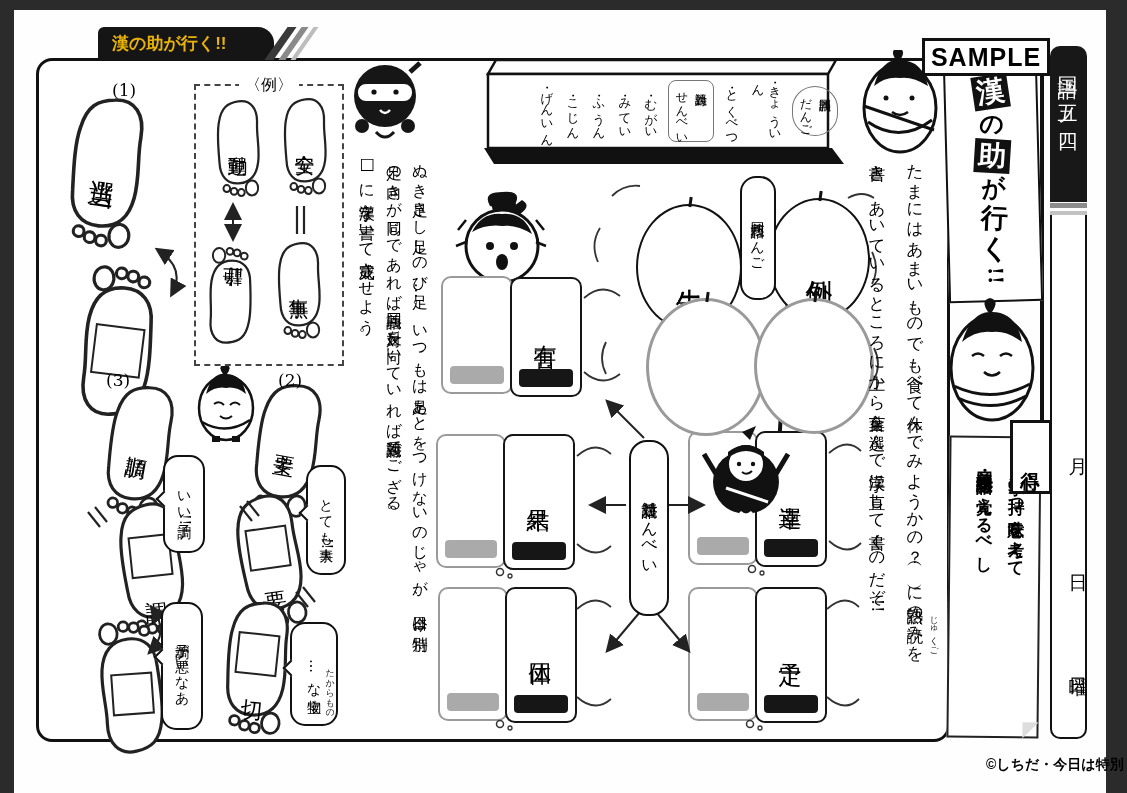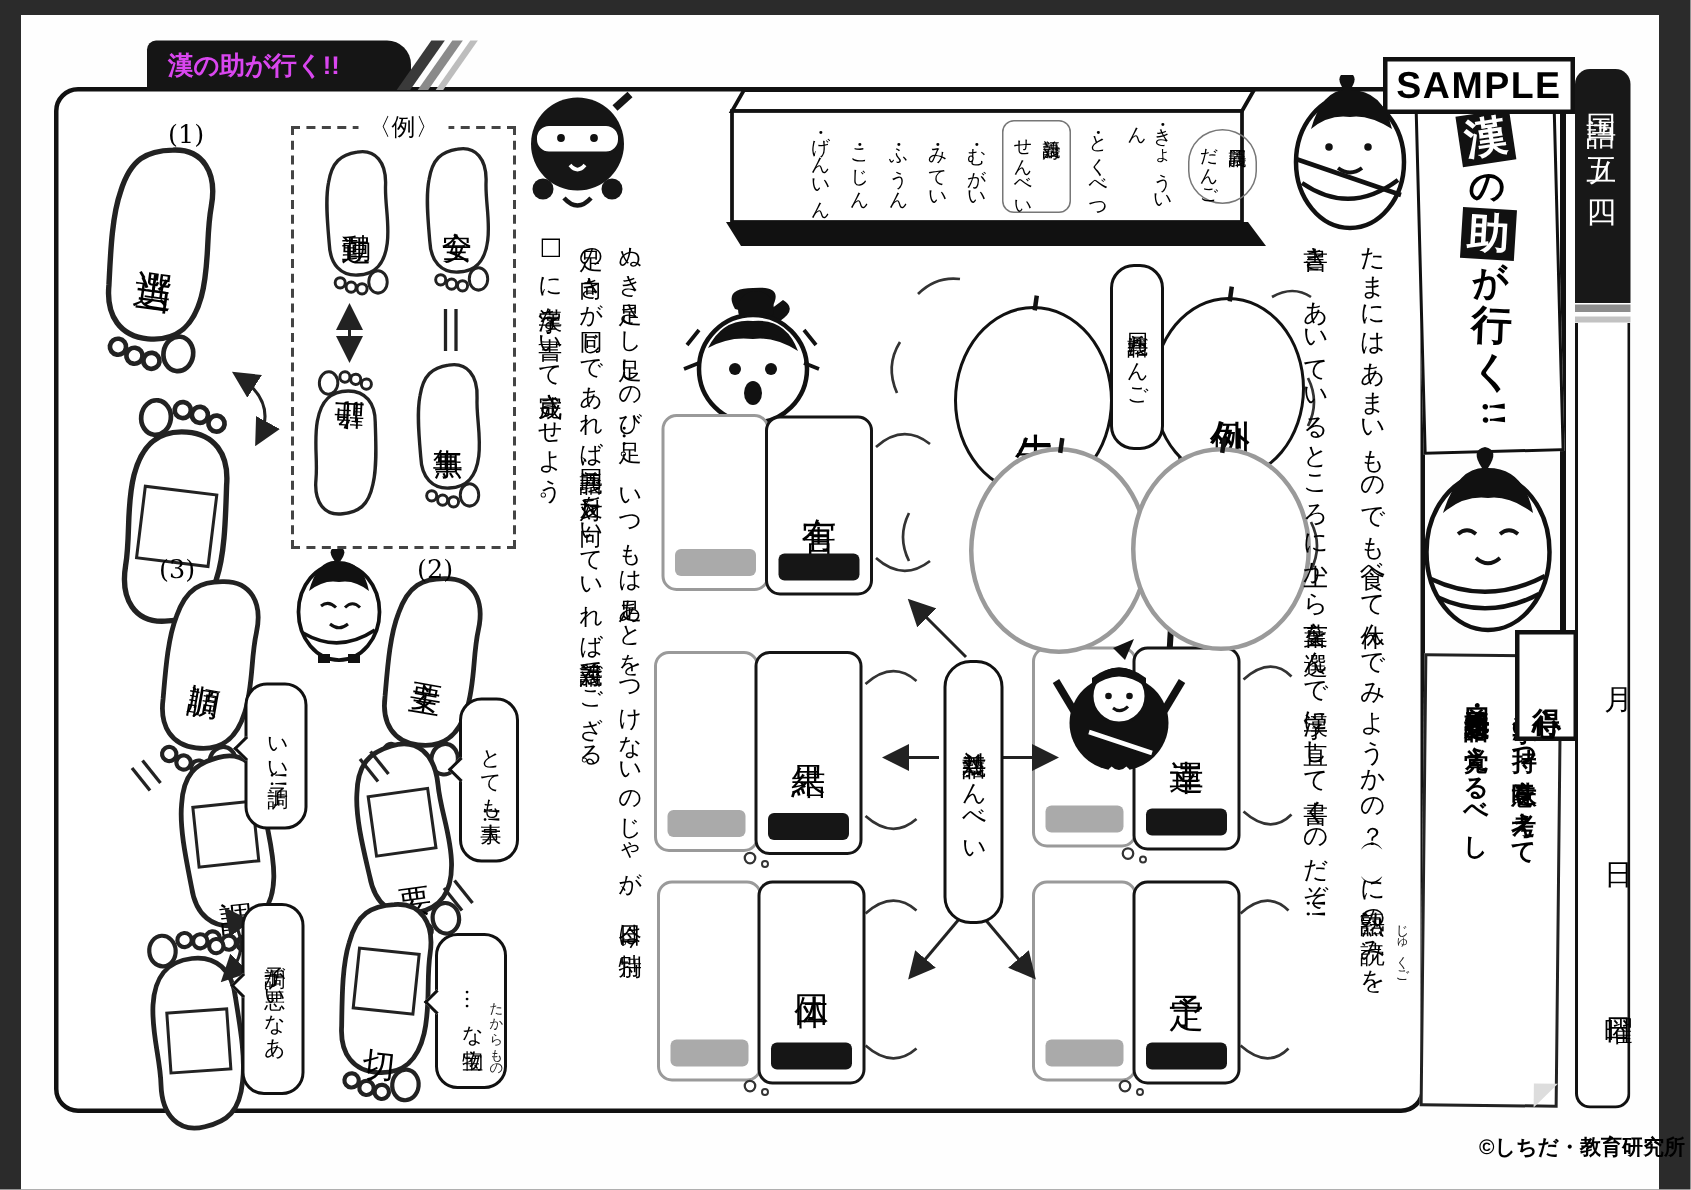--- a/index.html
+++ b/index.html
@@ -1,21 +1,21 @@
 <!DOCTYPE html>
 <html><head>
 <meta charset="utf-8">
 <style>
   html,body{margin:0;padding:0;}
   body{width:1127px;height:793px;position:relative;overflow:hidden;background:#2b2b2b;
        font-family:"DejaVu Serif","Liberation Serif",serif;}
   .abs{position:absolute;}
   .page{position:absolute;left:14px;top:10px;width:1092px;height:783px;background:#fefefe;}
   
-  .htab{position:absolute;left:98px;top:27px;width:176px;height:33px;background:#151515;color:#d946ef;
+  .htab{position:absolute;left:98px;top:27px;width:176px;height:33px;background:#151515;color:#eab308;
         border-radius:6px 16px 0 0;display:flex;align-items:center;padding-left:14px;box-sizing:border-box;
         font-family:"Liberation Sans",sans-serif;font-weight:bold;font-size:17px;z-index:7;}
   .stripe{position:absolute;top:27px;height:33px;transform:skewX(-35deg);z-index:7;}
   
   .mainbox{position:absolute;left:36px;top:58px;width:908px;height:678px;border:3px solid #111;
            border-radius:16px;background:#fff;z-index:1;}
   .sample{position:absolute;left:922px;top:38px;width:122px;height:32px;border:3px solid #111;background:#fff;
           display:flex;align-items:center;justify-content:center;font-family:"Liberation Sans",sans-serif;
           font-weight:bold;font-size:25px;letter-spacing:1px;z-index:8;}
   
@@ -148,21 +148,21 @@
 </svg>
 
 <div class="scroll">
   <div class="scol" style="right:12px;top:26px;">漢字の持つ意味を考えて</div>
   <div class="scol" style="right:44px;top:20px;">同義語・対義語を覚えるべし</div>
 </div>
 <div class="kokoroe-label">
   <span>心得</span>
 </div>
 
-<div class="copyright">©しちだ・教育研究所</div>
+<div class="copyright">©しちだ・今日は特別</div>
 
 <svg class="abs" style="left:856px;top:50px;z-index:3;" width="86" height="104" viewBox="0 0 86 104">
   <ellipse cx="44" cy="58" rx="36" ry="44" fill="#fff" stroke="#111" stroke-width="3"></ellipse>
   <path d="M18,36 Q26,8 44,10 Q66,10 72,36 Q56,26 44,28 Q30,26 18,36 Z" fill="#111"></path>
   <path d="M40,10 q-7,-10 2,-12 q9,2 2,12 Z" fill="#111"></path>
   <circle cx="30" cy="48" r="2.5" fill="#111"></circle>
     <circle cx="56" cy="48" r="2.5" fill="#111"></circle>
   <path d="M36,62 q8,6 16,0" stroke="#111" stroke-width="2.5" fill="none"></path>
   <path d="M12,72 Q44,94 76,70" stroke="#111" stroke-width="3" fill="none"></path>
   <path d="M8,56 L78,80" stroke="#111" stroke-width="3"></path>

